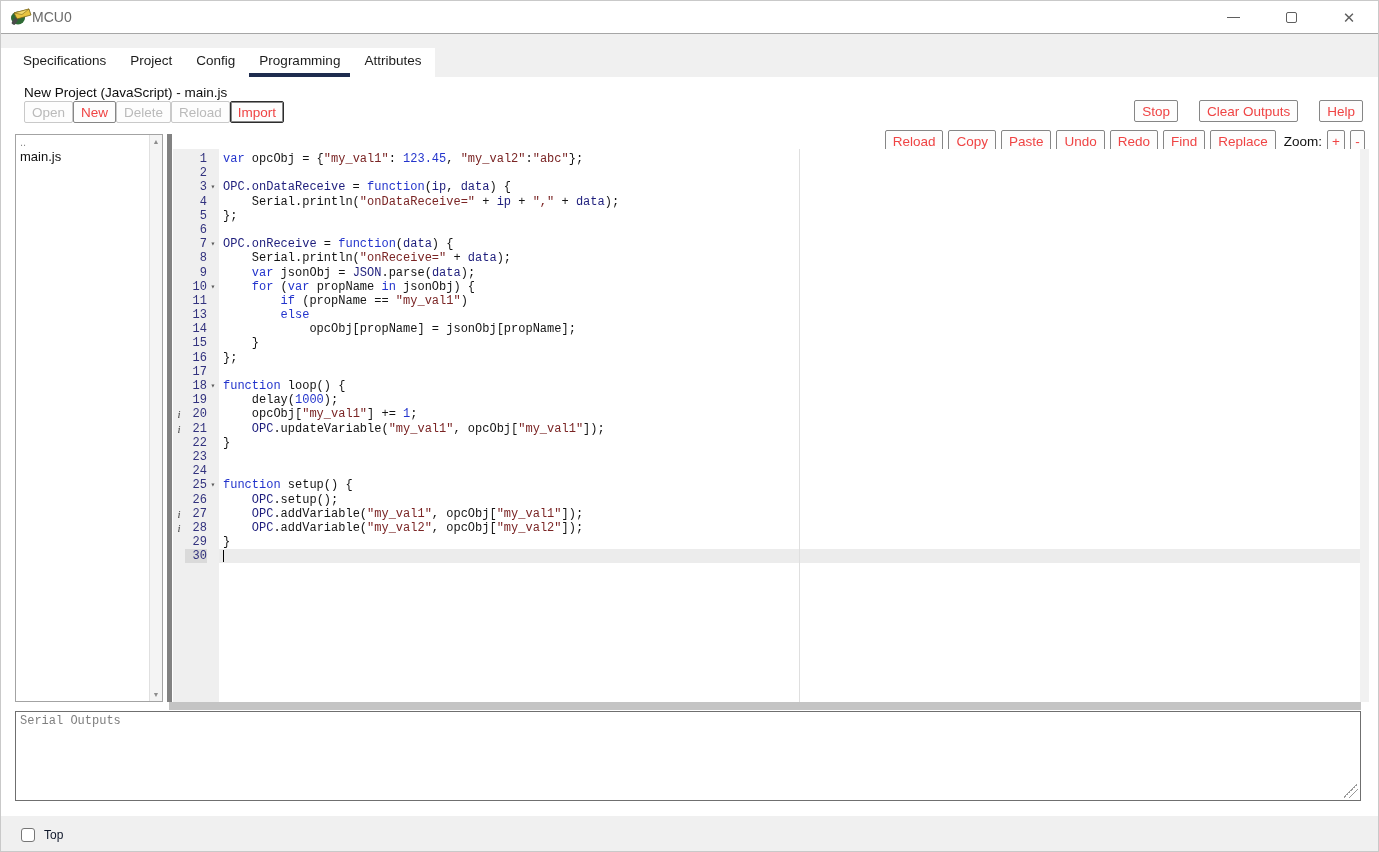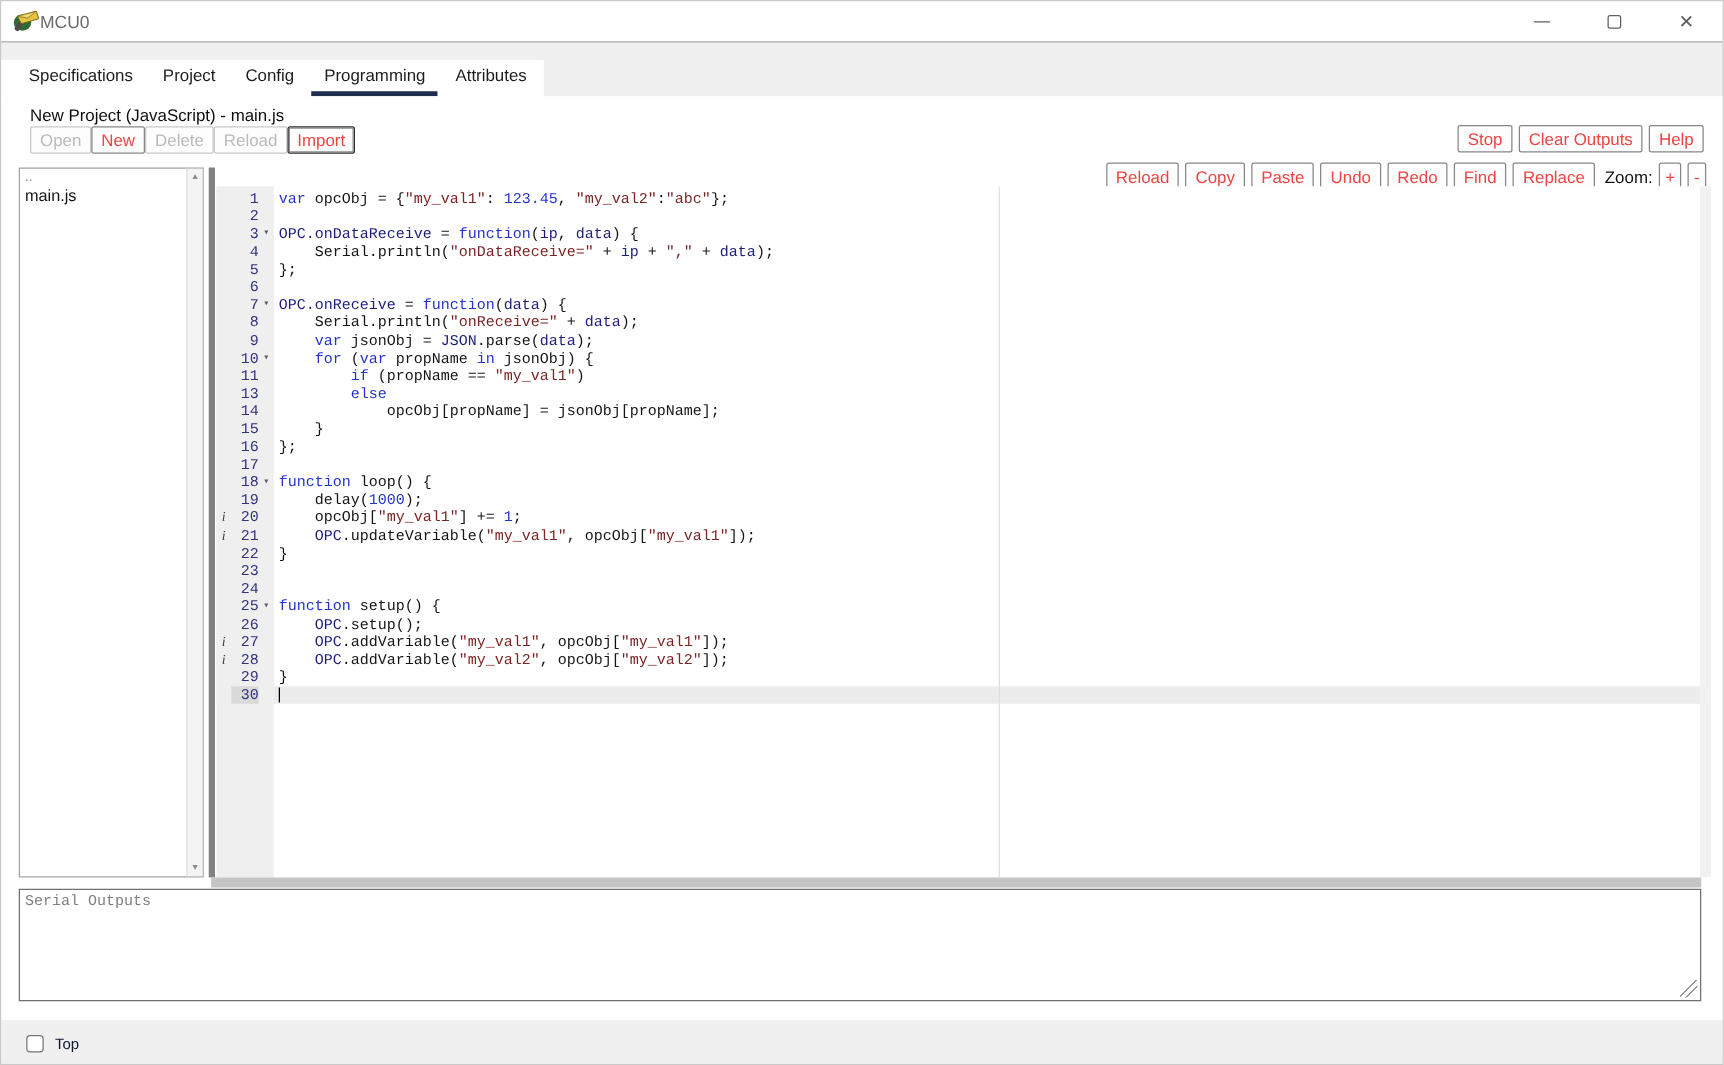--- a/index.html
+++ b/index.html
@@ -29,21 +29,21 @@
   #pane { position:absolute; left:0; top:76px; width:1379px; height:739px; background:#ffffff; }
   #project-title { position:absolute; left:23px; top:8px; font-size:13.5px; color:#0d0d0d; }
   .btn {
     display:inline-flex; align-items:center; justify-content:center;
     font-size:13.5px; color:#ef4444; background:#fdfdfd; border:1px solid #868686;
     border-radius:2px; padding:1px 7px; height:22px; cursor:default; white-space:nowrap;
   }
   .btn.disabled { color:#bababa; border-color:#c9c9c9; }
   .btn.focused { border-color:#2d2d2d; box-shadow:inset 0 0 0 1px #8a8a8a; }
   #file-toolbar-left { position:absolute; left:23px; top:24px; display:flex; gap:0; }
-  #run-buttons { position:absolute; right:17px; top:23px; display:flex; gap:5px; }
+  #run-buttons { position:absolute; right:17px; top:23px; display:flex; gap:21px; }
   #editor-toolbar { position:absolute; right:15px; top:53px; display:flex; gap:5px; align-items:center; }
   #editor-toolbar .zoom-label { font-size:13.5px; color:#111; margin-left:3px; }
   .btn.small { padding:1px 4px; min-width:15px; }
   
   #file-panel { position:absolute; left:14px; top:57px; width:148px; height:568px; background:#fff; border:1px solid #a3a3a3; }
   .file-item { font-size:13px; color:#111; padding:1px 4px; cursor:default; }
   .file-item.up { color:#8b8b8b; font-size:11px; padding-bottom:0; }
   #file-scrollbar { position:absolute; right:0; top:0; width:13px; height:100%; background:#f4f4f4; border-left:1px solid #e0e0e0; }
   #file-scrollbar .arr { position:absolute; left:0; width:100%; text-align:center; font-size:7px; color:#8d8d8d; }
   #file-scrollbar .arr.up { top:3px; } #file-scrollbar .arr.down { bottom:3px; }

